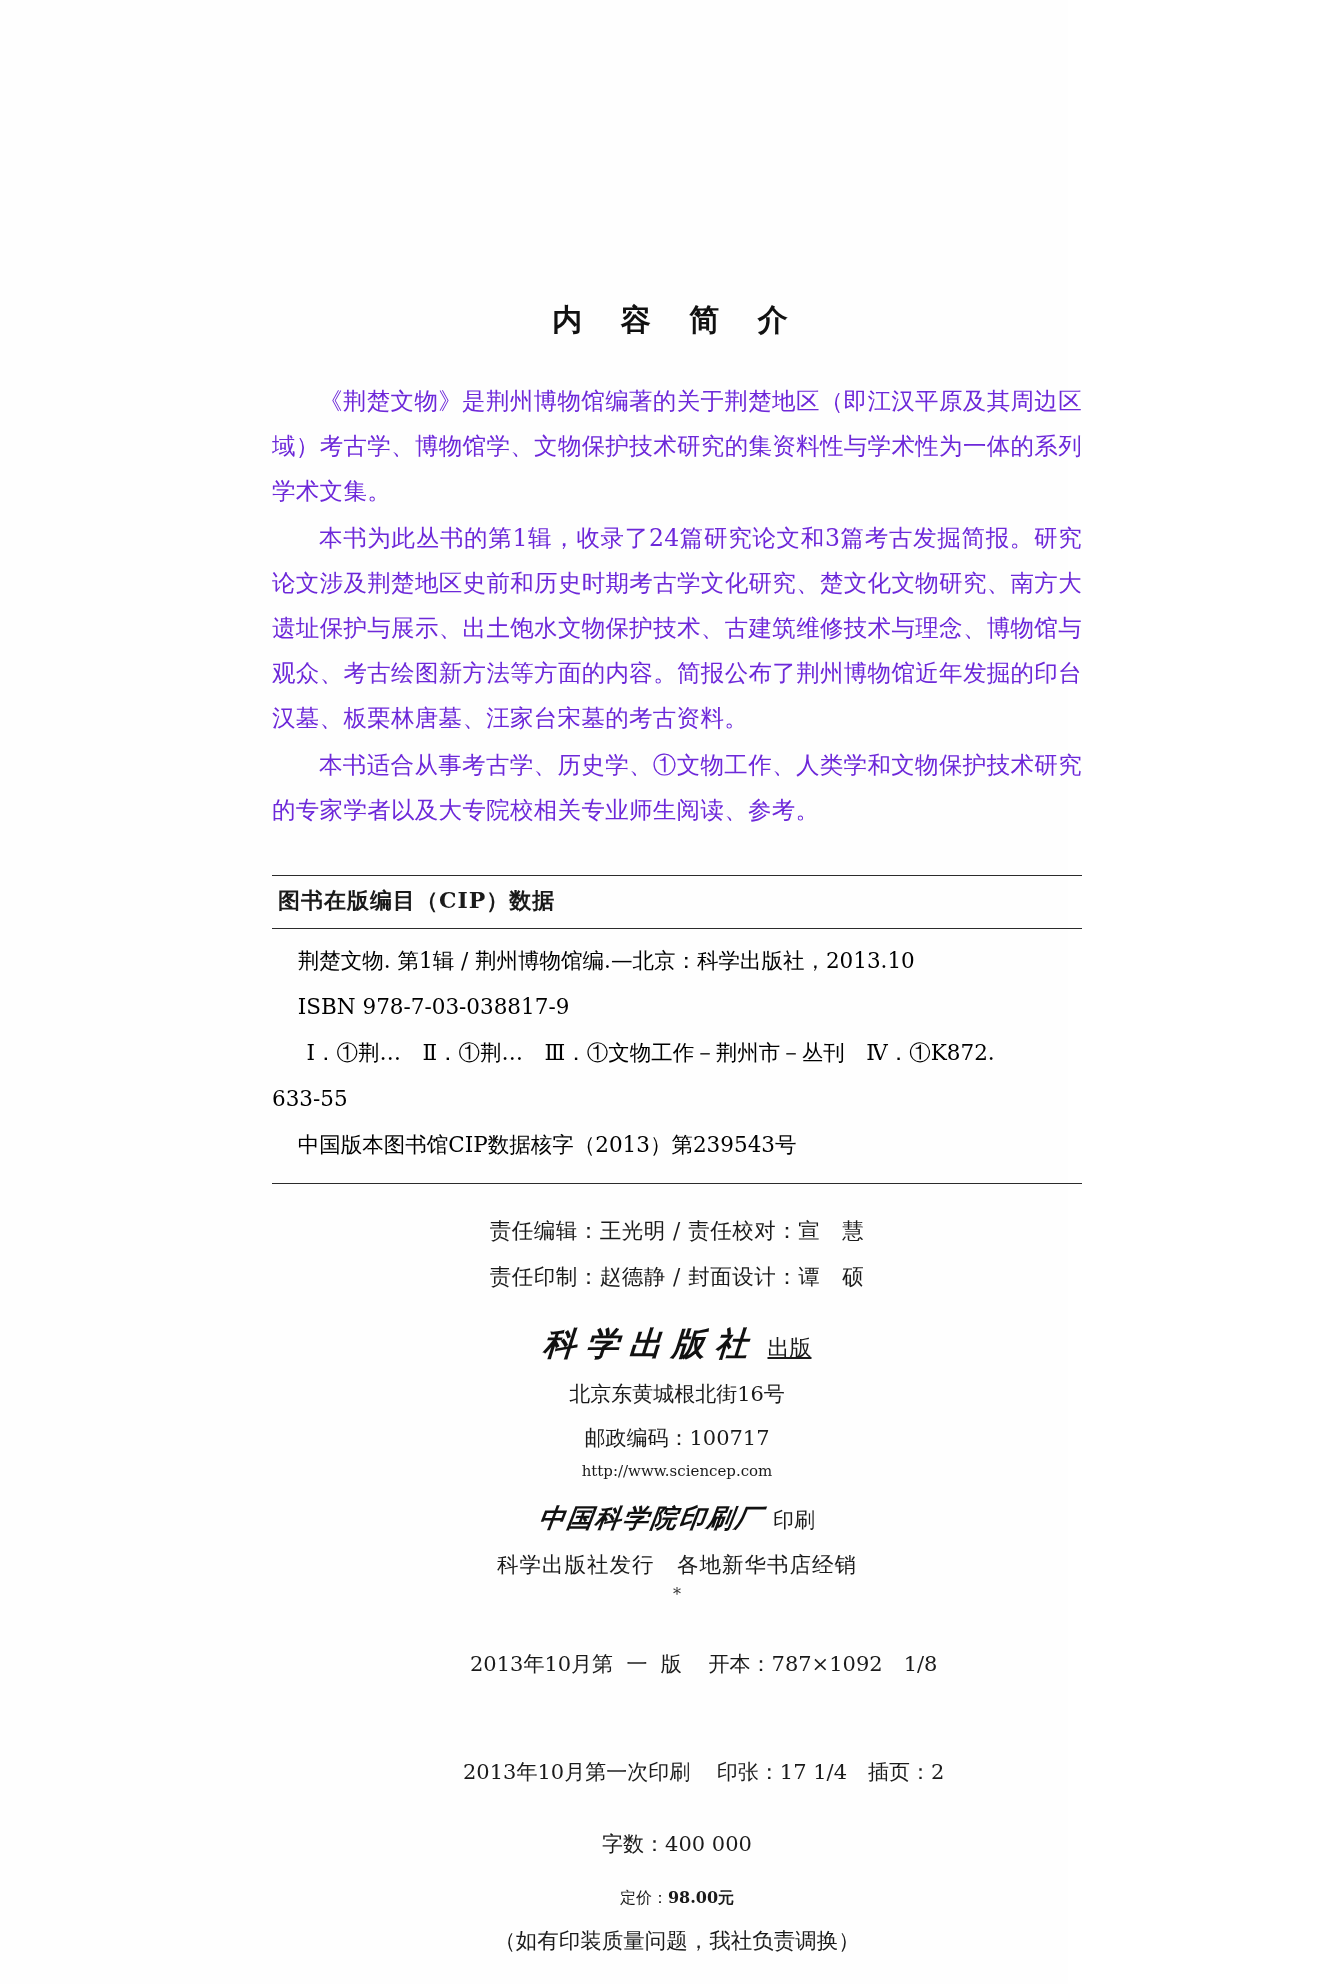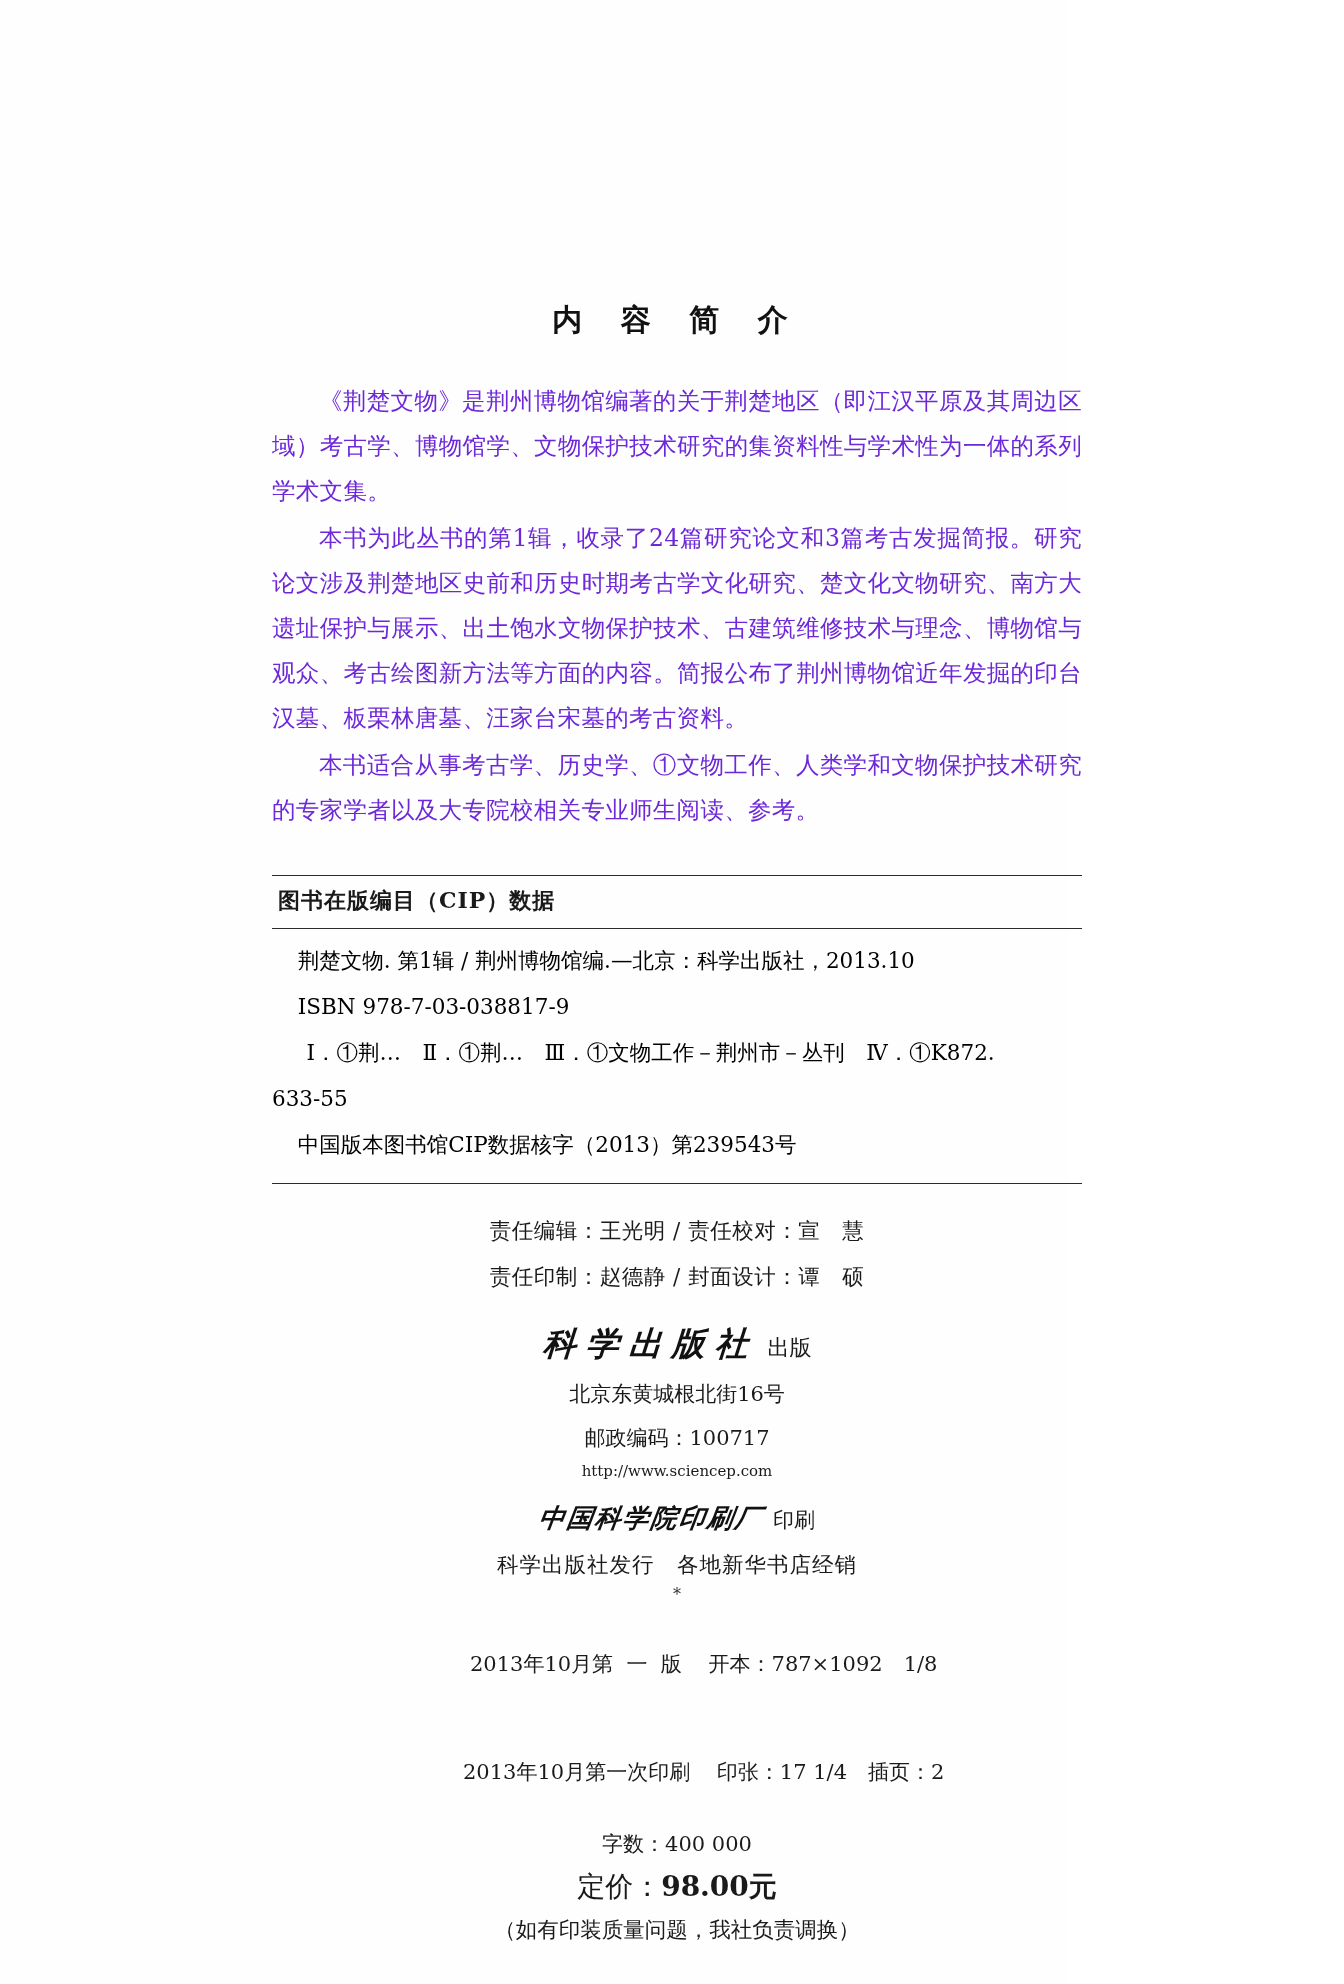--- a/index.html
+++ b/index.html
@@ -108,20 +108,21 @@
     font-weight: bold;
     letter-spacing: 10px;
     font-style: italic;
     font-family: "DejaVu Serif", "Liberation Serif", serif;
     color: #111;
     transform: skewX(-4deg);
   }
   .pub-suffix {
     font-size: 22px;
     padding-bottom: 4px;
+    text-decoration: underline;
   }
   .pub-addr {
     font-size: 21px;
     line-height: 34px;
     margin-top: 10px;
   }
   .pub-url {
     font-size: 15px;
     line-height: 32px;
     font-family: "DejaVu Serif", "Liberation Serif", serif;
@@ -160,23 +161,23 @@
   
   .specs {
     text-align: center;
   }
   .spec-row {
     font-size: 21px;
     line-height: 36px;
     white-space: pre;
   }
   .price {
-    font-size: 28px;
+    font-size: 16px;
     line-height: 42px;
-    margin-top: 4px;
+    margin-top: 15px;
   }
   .price b {
     font-weight: bold;
   }
   .note {
     font-size: 21.5px;
     line-height: 40px;
     margin-top: 2px;
   }
 </style>

